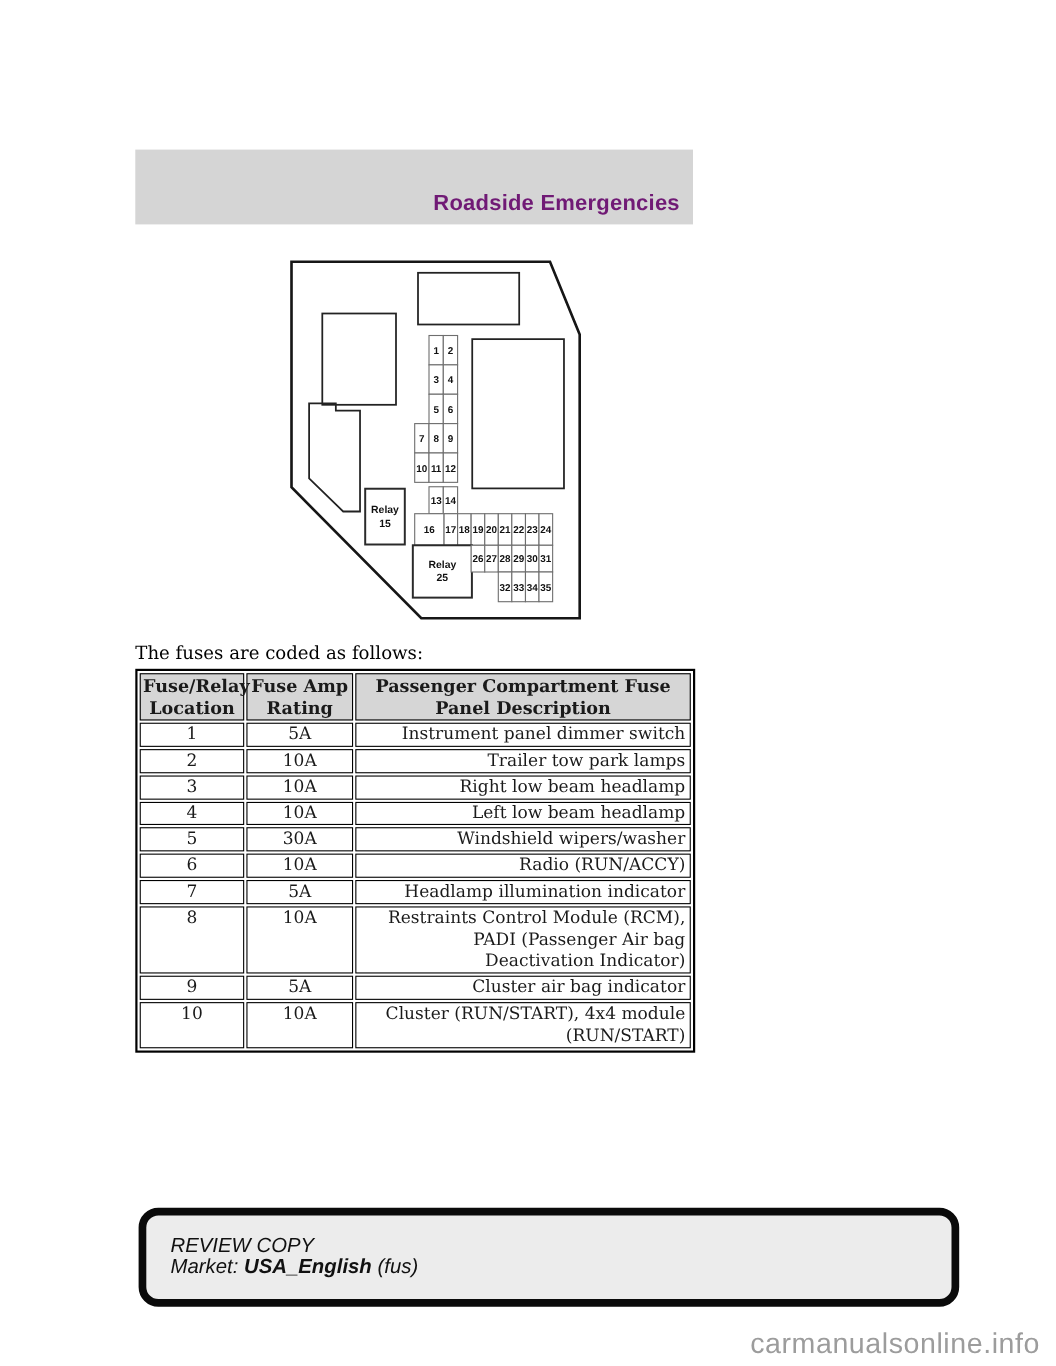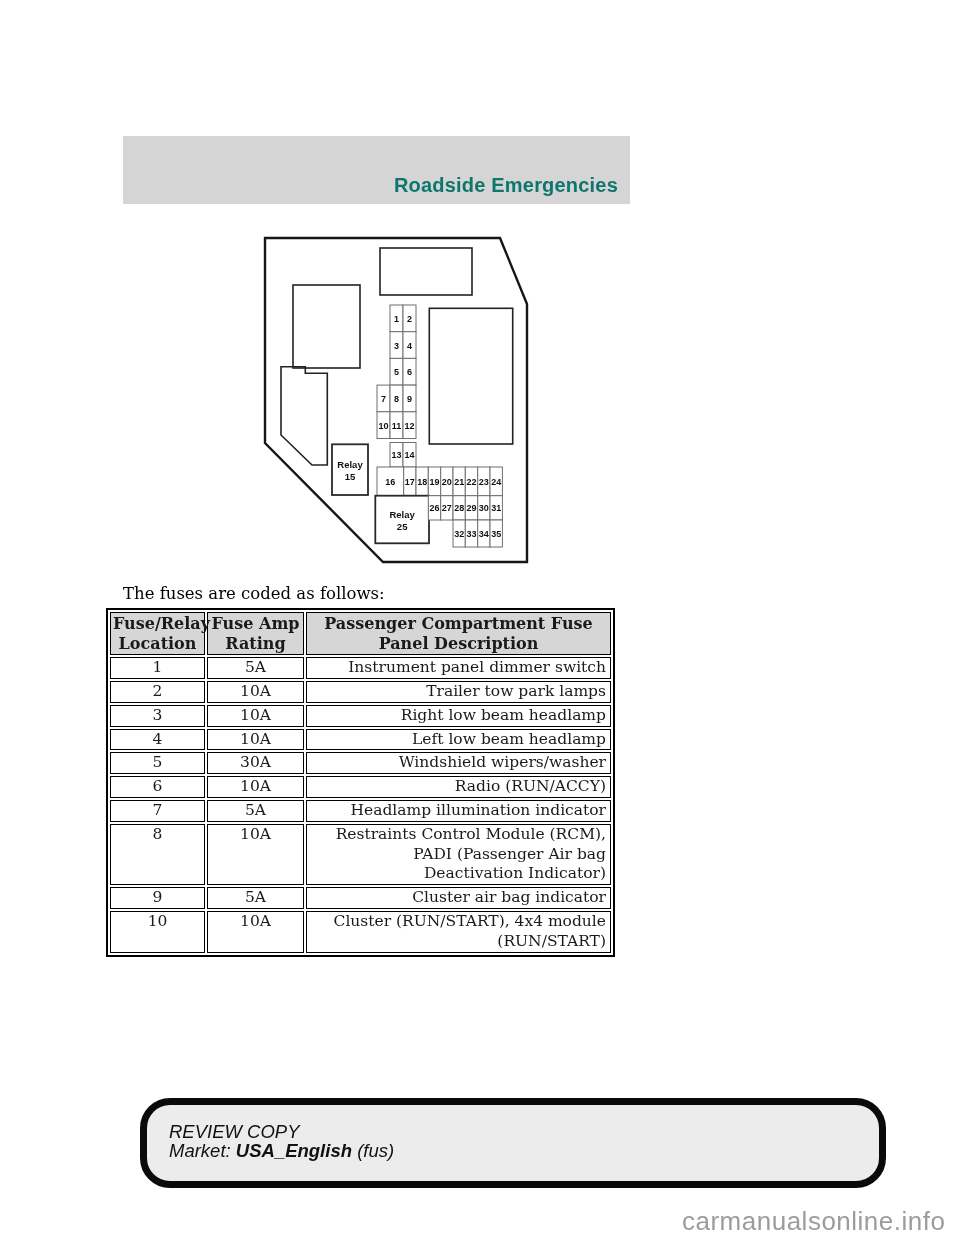--- a/index.html
+++ b/index.html
@@ -4,52 +4,52 @@
 <style>
   html,body{margin:0;padding:0;background:#ffffff;}
   .page{position:relative;width:960px;height:1242px;background:#ffffff;overflow:hidden;
         font-family:"DejaVu Serif",serif;color:#1a1a1a;}
 
   
   .header-bar{position:absolute;left:123px;top:136px;width:507px;height:68px;background:#d5d5d5;
               display:flex;align-items:flex-end;justify-content:flex-end;box-sizing:border-box;
               padding:0 12px 7px 0;}
   .header-title{font-family:"Liberation Sans",sans-serif;font-weight:bold;font-size:20px;
-                color:#0f766e;letter-spacing:.2px;}
+                color:#701a75;letter-spacing:.2px;}
 
   
   .diagram{position:absolute;left:263px;top:236px;width:266px;height:330px;}
   .outline{fill:none;stroke:#161616;stroke-width:2.4;stroke-linejoin:miter;}
   .comp{fill:none;stroke:#222222;stroke-width:1.6;}
   .fuse-box{fill:#ffffff;stroke:#6e6e6e;stroke-width:1;}
   .relay-box{fill:#ffffff;stroke:#2a2a2a;stroke-width:1.8;}
   .cell-num{font-family:"Liberation Sans",sans-serif;font-size:9px;font-weight:600;fill:#111;
             text-anchor:middle;}
   .relay-label{font-family:"Liberation Sans",sans-serif;font-size:9.5px;font-weight:600;fill:#111;
             text-anchor:middle;}
 
   
   .intro{position:absolute;left:123px;top:584px;font-size:16.5px;color:#000000;}
 
   
-  .fuse-table{position:absolute;left:106px;top:608px;width:509px;border:2px solid #000;
+  .fuse-table{position:absolute;left:123px;top:608px;width:509px;border:2px solid #000;
               border-collapse:separate;border-spacing:2px;background:#ffffff;table-layout:fixed;}
   .fuse-table th,.fuse-table td{border:1.5px solid #000;vertical-align:top;}
   .fuse-table th{background:#d6d6d6;font-weight:bold;font-size:16px;line-height:1.22;
                  padding:1px 2px;text-align:center;}
   .fuse-table td{font-size:15.5px;line-height:1.28;padding:0 4px;}
   td.location,td.rating{text-align:center;}
   td.description{text-align:right;padding-left:19px;}
 
   .page-number{position:absolute;left:123px;top:926px;width:509px;text-align:right;
                font-size:16px;color:#222;}
 
   
-  .footer-box{position:absolute;left:140px;top:1098px;width:746px;height:90px;box-sizing:border-box;
-              background:#ececec;border:7px solid #0a0a0a;border-radius:30px;
+  .footer-box{position:absolute;left:126px;top:1098px;width:746px;height:90px;box-sizing:border-box;
+              background:#ececec;border:7px solid #0a0a0a;border-radius:18px;
               padding:18px 0 0 22px;font-family:"Liberation Sans",sans-serif;
               font-style:italic;font-size:18.5px;line-height:18.5px;color:#111;}
   .footer-box .b{font-weight:bold;}
   .footer-line{white-space:nowrap;}
 
   .watermark{position:absolute;left:682px;top:1206px;font-family:"Liberation Sans",sans-serif;
              font-size:26px;color:#9c9c9c;letter-spacing:.5px;}
 </style>
 </head>
 <body>

